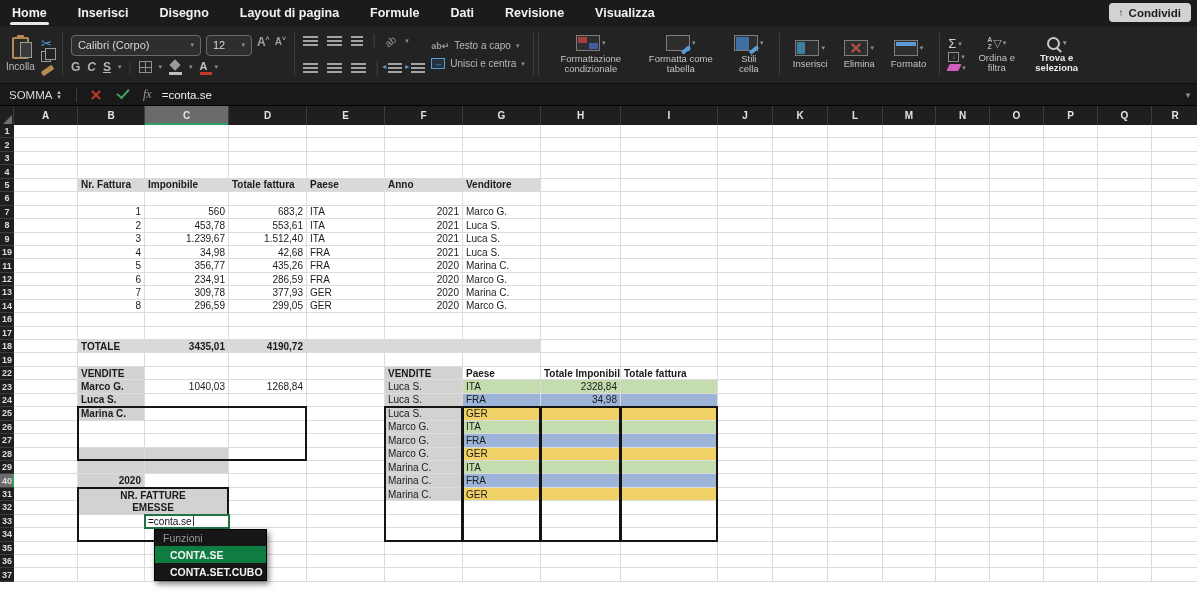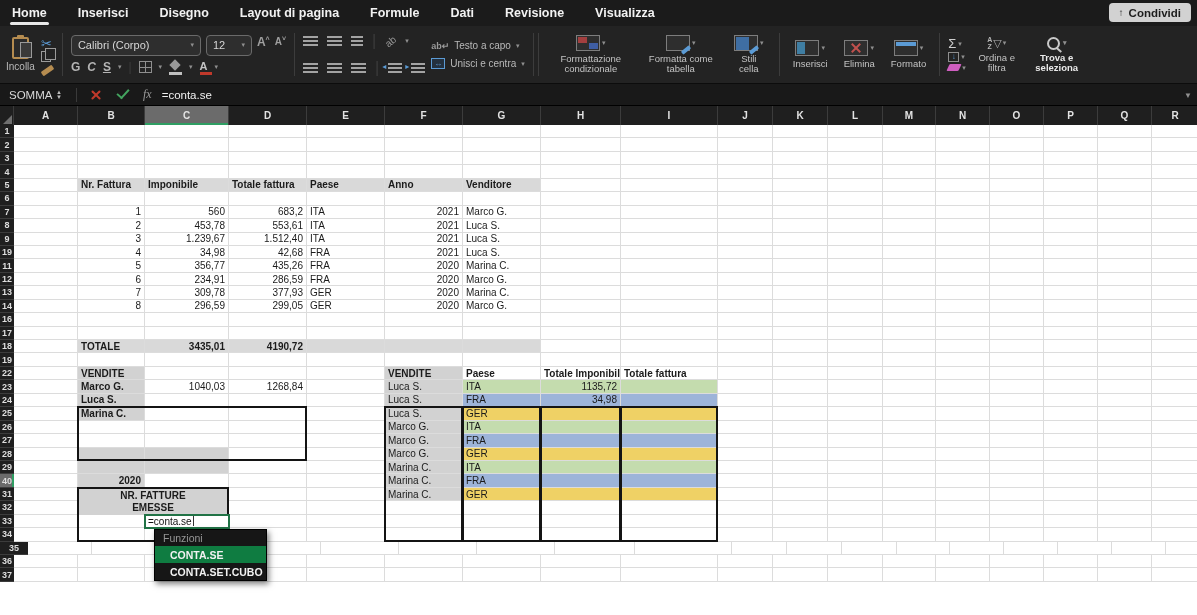--- a/index.html
+++ b/index.html
@@ -778,21 +778,21 @@
         </div>
         <div class="grow" style="height: 13.44px;">
           <div class="rowh" style="width: 14px;">23</div>
           <div class="cell" style="width: 64px;"></div>
           <div class="cell b f-gray" style="width: 67px;">Marco G.</div>
           <div class="cell r" style="width: 84px;">1040,03</div>
           <div class="cell r" style="width: 78px;">1268,84</div>
           <div class="cell" style="width: 78px;"></div>
           <div class="cell f-gray" style="width: 78px;">Luca S.</div>
           <div class="cell f-green" style="width: 78px;">ITA</div>
-          <div class="cell r f-green" style="width: 80px;">1135,72</div>
+          <div class="cell r f-green" style="width: 80px;">2328,84</div>
           <div class="cell f-green" style="width: 97px;"></div>
           <div class="cell" style="width: 55px;"></div>
           <div class="cell" style="width: 55px;"></div>
           <div class="cell" style="width: 55px;"></div>
           <div class="cell" style="width: 53px;"></div>
           <div class="cell" style="width: 54px;"></div>
           <div class="cell" style="width: 54px;"></div>
           <div class="cell" style="width: 54px;"></div>
           <div class="cell" style="width: 54px;"></div>
           <div class="cell" style="width: 47px;"></div>
@@ -1022,21 +1022,21 @@
           <div class="cell" style="width: 55px;"></div>
           <div class="cell" style="width: 55px;"></div>
           <div class="cell" style="width: 53px;"></div>
           <div class="cell" style="width: 54px;"></div>
           <div class="cell" style="width: 54px;"></div>
           <div class="cell" style="width: 54px;"></div>
           <div class="cell" style="width: 54px;"></div>
           <div class="cell" style="width: 47px;"></div>
         </div>
         <div class="grow" style="height: 13.44px;">
-          <div class="rowh" style="width: 28px;">35</div>
+          <div class="rowh" style="width: 14px;">35</div>
           <div class="cell" style="width: 64px;"></div>
           <div class="cell" style="width: 67px;"></div>
           <div class="cell" style="width: 84px;"></div>
           <div class="cell" style="width: 78px;"></div>
           <div class="cell" style="width: 78px;"></div>
           <div class="cell" style="width: 78px;"></div>
           <div class="cell" style="width: 78px;"></div>
           <div class="cell" style="width: 80px;"></div>
           <div class="cell" style="width: 97px;"></div>
           <div class="cell" style="width: 55px;"></div>

